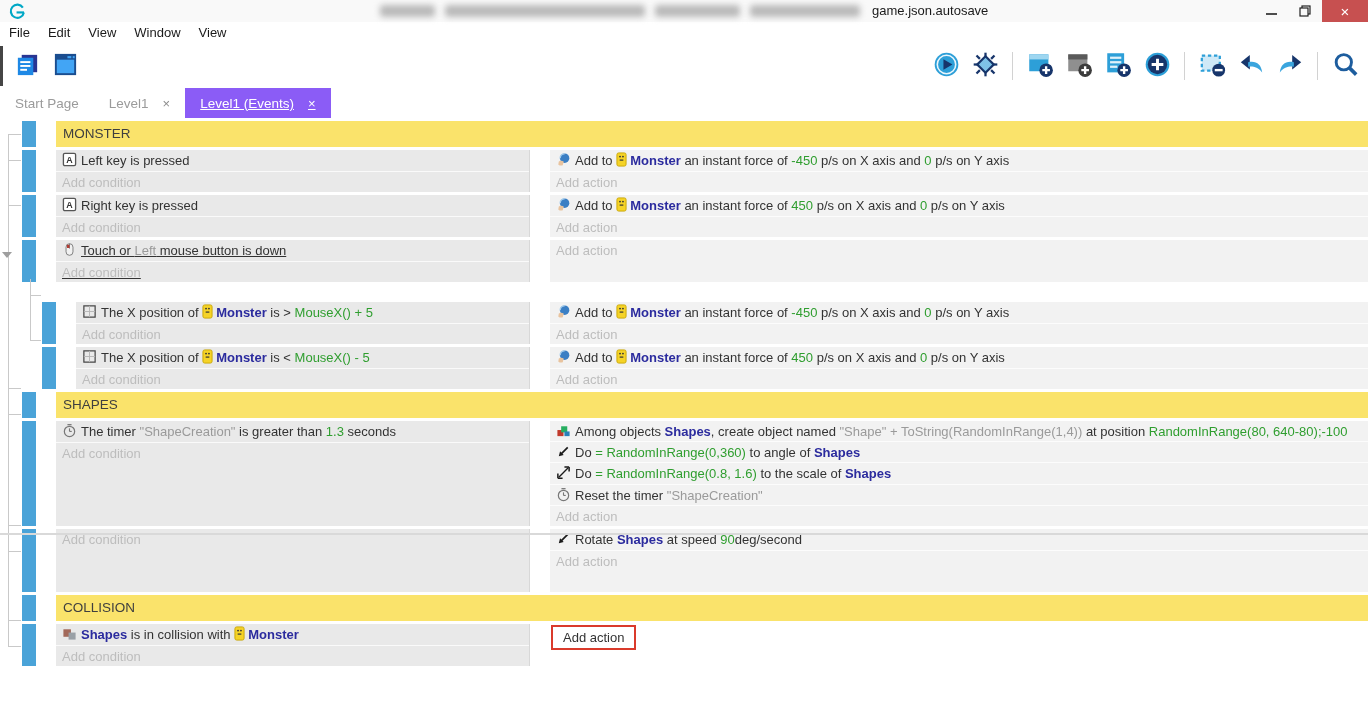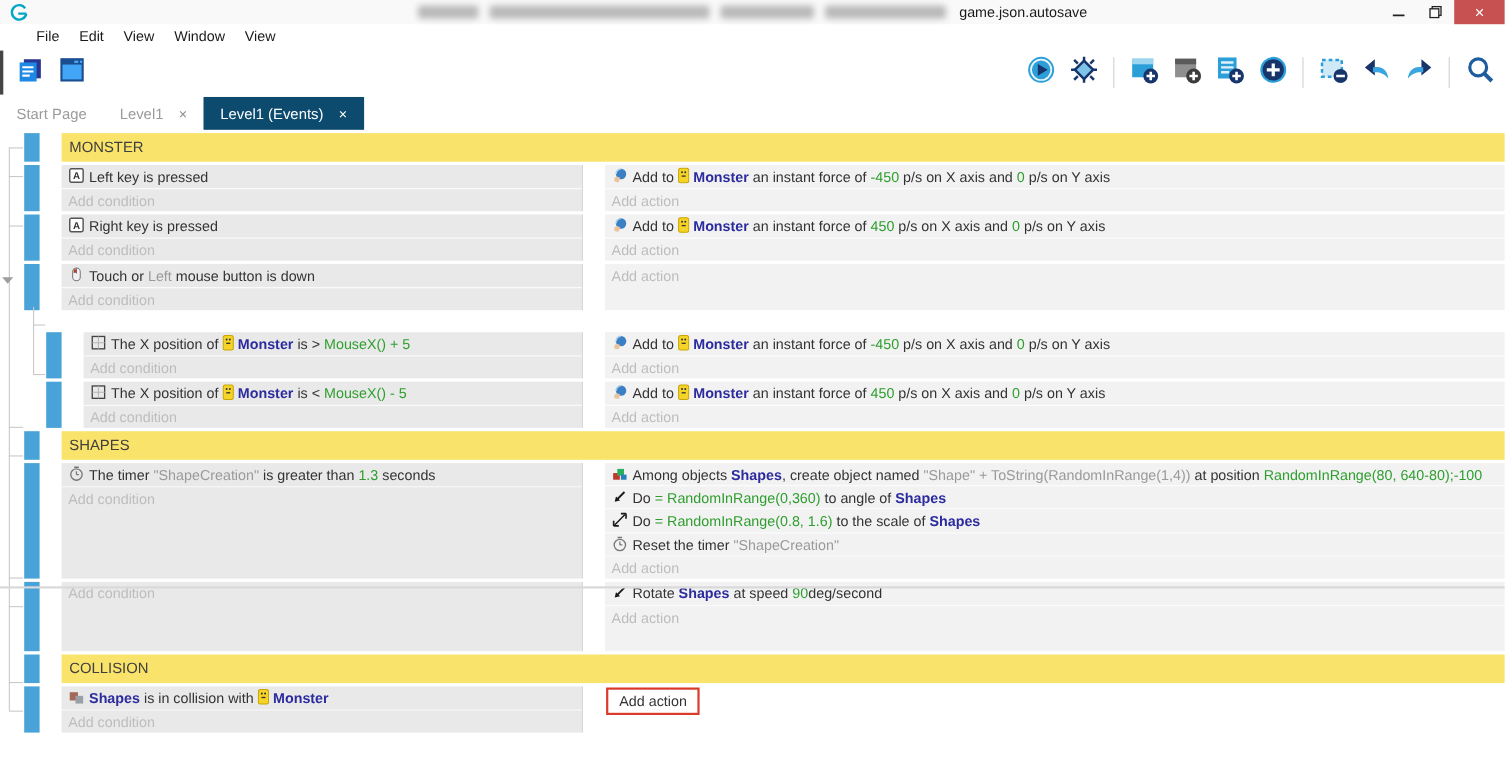--- a/index.html
+++ b/index.html
@@ -15,37 +15,37 @@
   .titlebar{position:relative;height:22px;background:#f9f9f9;}
   .gd-logo{position:absolute;left:8px;top:2px;width:18px;height:18px;}
   .title-cluster{position:absolute;left:380px;top:3px;display:flex;align-items:center;gap:10px;}
   .blur-blob{height:12px;border-radius:3px;background:#b9b9b9;filter:blur(3px);}
   .title-text{font-size:13px;color:#1a1a1a;margin-left:2px;white-space:nowrap;}
   .win-controls{position:absolute;right:0;top:0;height:22px;display:flex;align-items:stretch;}
   .win-btn{width:34px;display:flex;align-items:center;justify-content:center;}
   .win-btn.close{width:46px;background:#c75050;color:#fff;font-size:15px;line-height:1;}
 
   
-  .menubar{height:22px;display:flex;align-items:center;padding-left:24px;background:#fff;}
+  .menubar{height:22px;display:flex;align-items:center;padding-left:0;background:#fff;}
   .menu-item{font-size:13px;color:#1a1a1a;padding:0 9px;line-height:22px;}
 
   
   .toolbar{height:44px;display:flex;align-items:center;background:#fff;position:relative;}
   .left-sliver{position:absolute;left:0;top:2px;width:3px;height:40px;background:#454545;}
   .tb-left{display:flex;align-items:center;gap:8px;padding-left:12px;}
   .tb-right{display:flex;align-items:center;gap:9px;margin-left:auto;padding-right:8px;}
   .tbtn{width:30px;height:30px;display:flex;align-items:center;justify-content:center;}
   .tbtn svg{width:27px;height:27px;}
   .tb-sep{width:1px;height:28px;background:#d2d2d2;margin:0 3px;}
 
   
   .tabbar{height:30px;display:flex;align-items:stretch;background:#fff;}
   .tab{display:flex;align-items:center;padding:0 15px;font-size:13.5px;color:#9b9b9b;}
   .tab .close-x{margin-left:14px;font-size:13px;color:#8b8b8b;}
-  .tab.active{background:#0c4a6e;color:#fff;}
+  .tab.active{background:#8b5cf6;color:#fff;text-decoration:underline;}
   .tab.active .close-x{color:#fff;}
 
   
   .sheet{position:relative;margin-top:3px;}
   .block{display:flex;margin-bottom:3px;gap:20px;}
   .sel-bar{width:14px;background:#4aa3d8;flex:none;}
   .group-band{flex:1;background:#fae36b;height:26px;line-height:26px;
     font-size:13.5px;color:#3f3f3f;padding-left:7px;}
   .cond-cell{background:#e9e9e9;border-right:1px solid #d8d8d8;flex:none;
     display:flex;flex-direction:column;}
@@ -308,21 +308,21 @@
                   <rect x="1" y="0.8" width="10" height="14.4" rx="2" fill="#f5d327" stroke="#c8a500"></rect>
                   <circle cx="4.4" cy="4.8" r="1" fill="#333"></circle>
                   <circle cx="7.6" cy="4.8" r="1" fill="#333"></circle>
                   <rect x="4" y="8" width="4" height="1.3" fill="#333"></rect>
                 </svg></span><span class="sg-object">Monster</span><span class="sg-plain"> an instant force of </span><span class="sg-value">450</span><span class="sg-plain"> p/s on X axis and </span><span class="sg-value">0</span><span class="sg-plain"> p/s on Y axis</span></div>
             <div class="iline placeholder">Add action</div>
           </div>
         </div>
         <div class="block" style="margin-left: 22px; height: 42px;">
           <div class="sel-bar"></div>
-          <div class="cond-cell" style="width: 473px;">
+          <div class="cond-cell" style="width: 473px; text-decoration: underline;">
             <div class="iline"><span class="ic"><svg viewBox="0 0 16 16">
                   <rect x="4.3" y="1.8" width="7.4" height="12.4" rx="3.7" fill="#f1f1f1" stroke="#7a7a7a"></rect>
                   <line x1="8" y1="1.8" x2="8" y2="7" stroke="#7a7a7a"></line>
                   <rect x="5.3" y="3" width="2.7" height="3.4" fill="#b23b33"></rect>
                 </svg></span><span class="sg-plain">Touch or </span><span class="sg-param">Left</span><span class="sg-plain"> mouse button is down</span></div>
             <div class="iline placeholder">Add condition</div>
           </div>
           <div class="act-cell">
             <div class="iline placeholder">Add action</div>
           </div>

